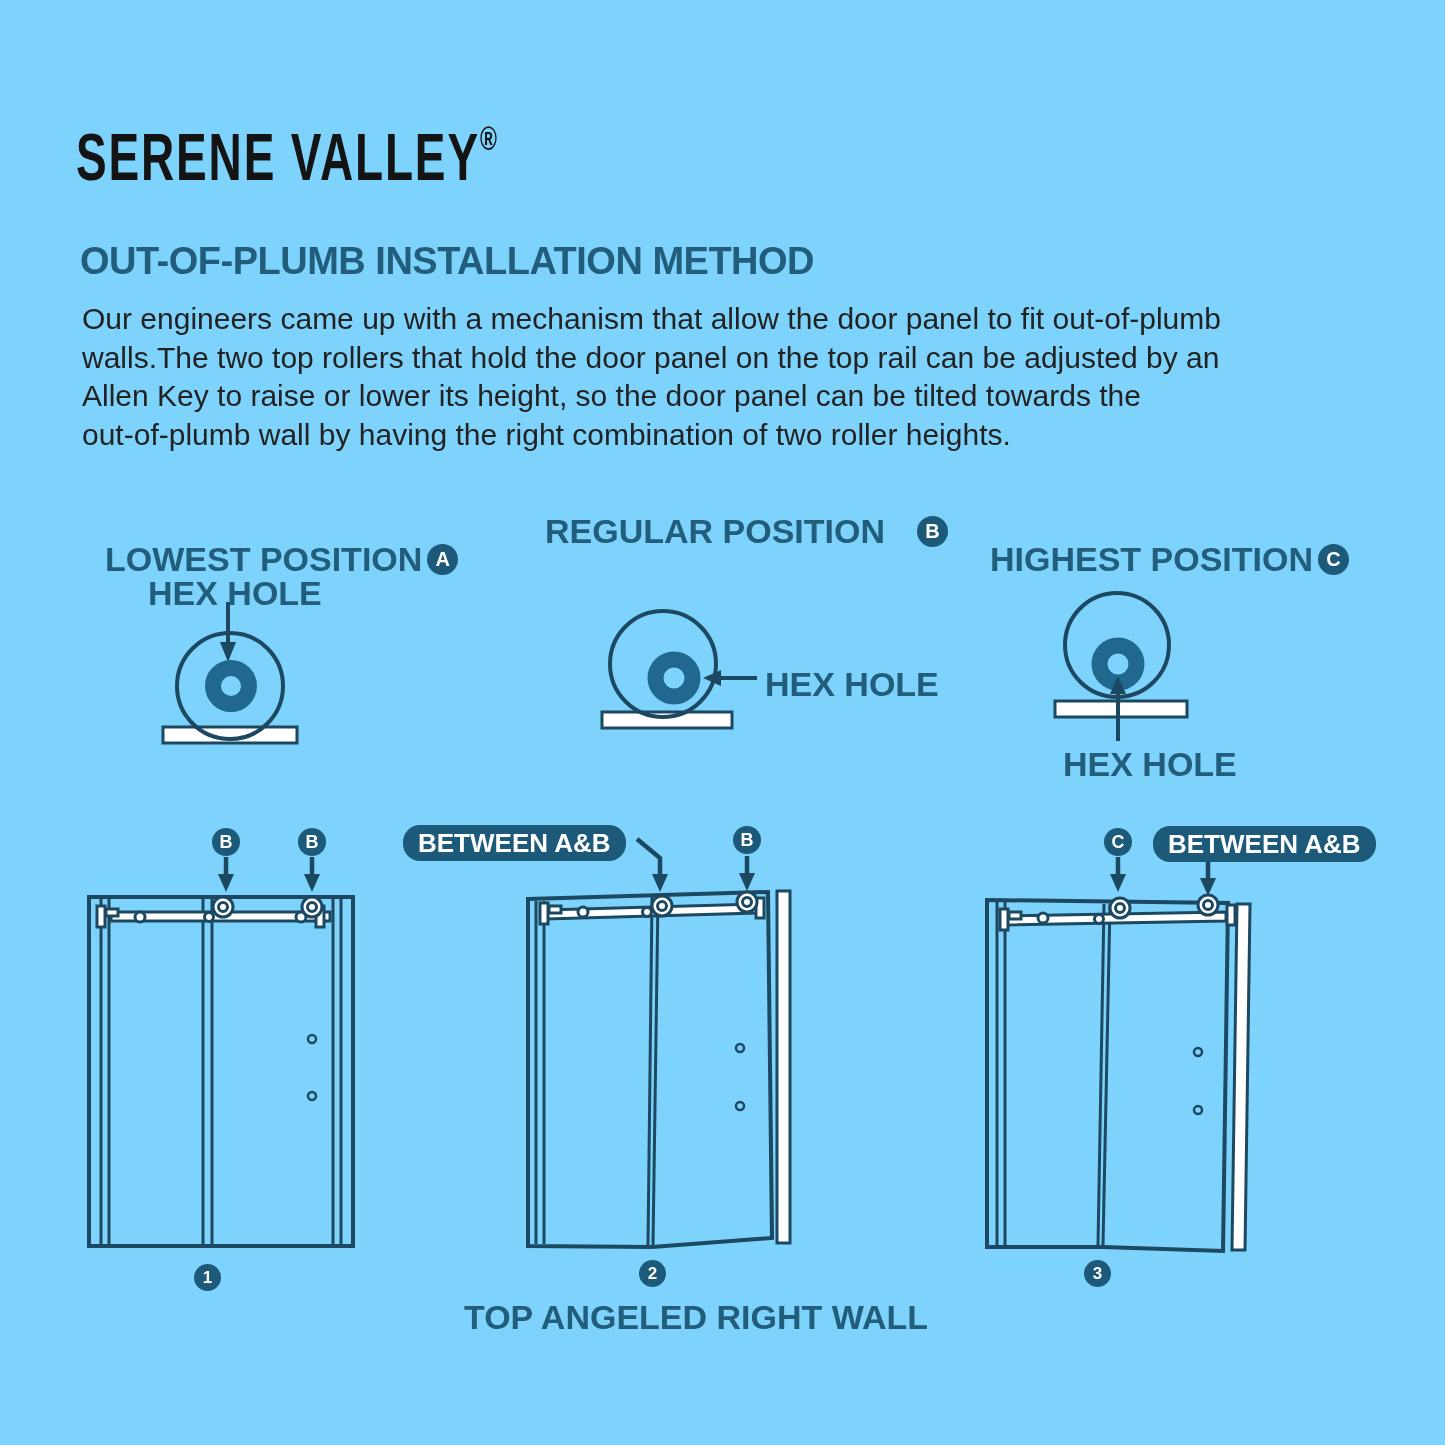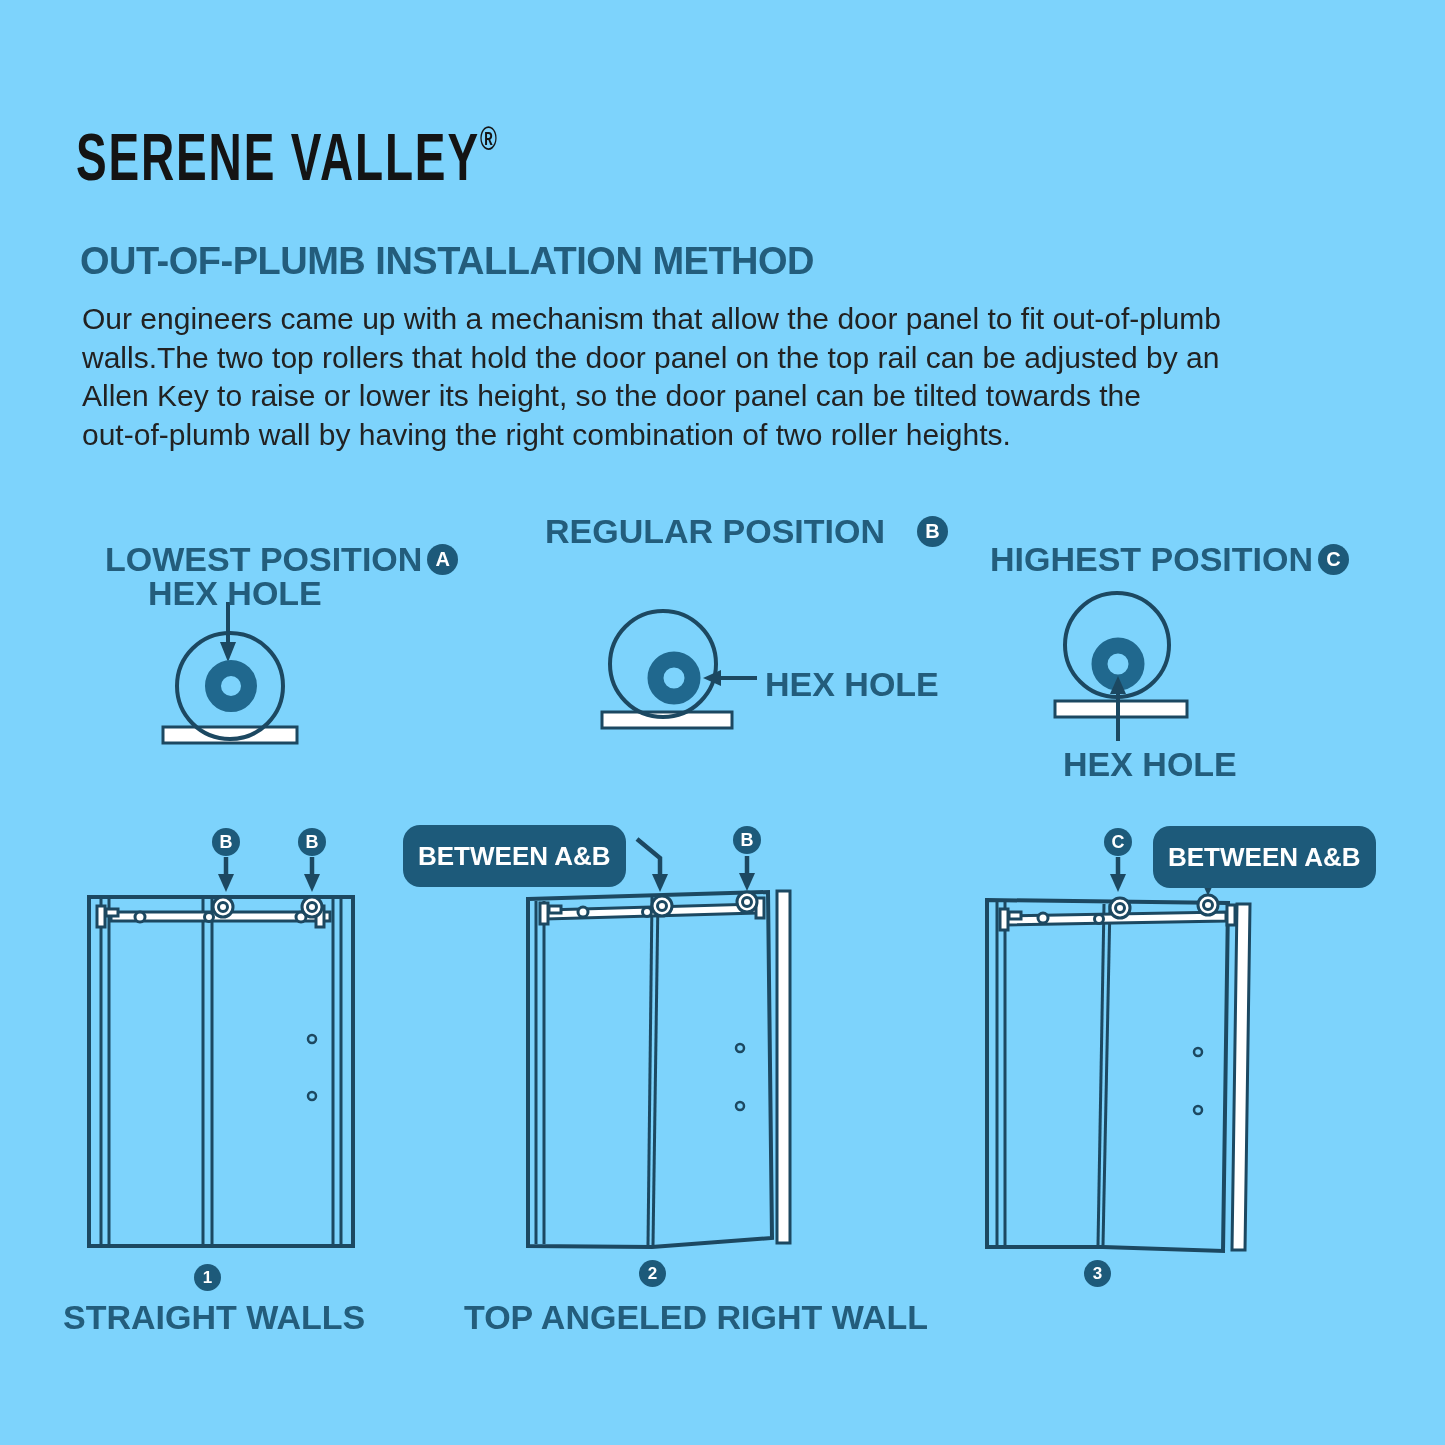--- a/index.html
+++ b/index.html
@@ -25,21 +25,21 @@
   .lbl{font-size:34px;font-weight:700;color:#235d7c;white-space:nowrap;}
   .pos-label{display:flex;align-items:center;gap:5px;}
   .badge{
     width:31px;height:31px;border-radius:50%;background:#1d5a7a;color:#ffffff;
     font-size:20px;font-weight:700;display:flex;align-items:center;justify-content:center;flex:0 0 auto;
   }
   .badge.small{width:28px;height:28px;font-size:18px;}
   .badge.num{width:27px;height:27px;font-size:17px;}
   .pill{
     height:36px;border-radius:17px;background:#1d5a7a;color:#ffffff;
-    font-size:26px;font-weight:700;display:flex;align-items:center;padding:13px 15px;white-space:nowrap;letter-spacing:0;
+    font-size:26px;font-weight:700;display:flex;align-items:center;padding:0 15px;white-space:nowrap;letter-spacing:0;
   }
   .caption{text-align:center;}
   
   svg .st{stroke:#1c4861;fill:none;stroke-width:3px;}
   svg .sw4{stroke-width:4px;}
   svg .sw45{stroke-width:4.5px;}
   svg .sw25{stroke-width:2.5px;}
   svg .fw{fill:#ffffff;}
   svg .fl{fill:#1c4861;stroke:none;}
   svg .ring{stroke:#20688e;stroke-width:16px;fill:none;}
@@ -187,20 +187,19 @@
   <div class="abs badge small" style="left:212px;top:828px;">B</div>
   <div class="abs badge small" style="left:298px;top:828px;">B</div>
 
   <div class="abs pill" style="left:403px;top:825px;">BETWEEN A&amp;B</div>
   <div class="abs badge small" style="left:733px;top:826px;">B</div>
 
   <div class="abs badge small" style="left:1104px;top:828px;">C</div>
   <div class="abs pill" style="left:1153px;top:826px;">BETWEEN A&amp;B</div>
 
   <div class="abs badge num" style="left:194px;top:1264px;">1</div>
-  <div class="abs lbl caption" style="left:63px;top:1298px;width:300px;">STRAIGHT WALLS</div>
 
   <div class="abs badge num" style="left:639px;top:1260px;">2</div>
   <div class="abs lbl caption" style="left:464px;top:1298px;width:450px;">TOP ANGELED RIGHT WALL</div>
 
   <div class="abs badge num" style="left:1084px;top:1260px;">3</div>
 
 </div>
 
 </body></html>

